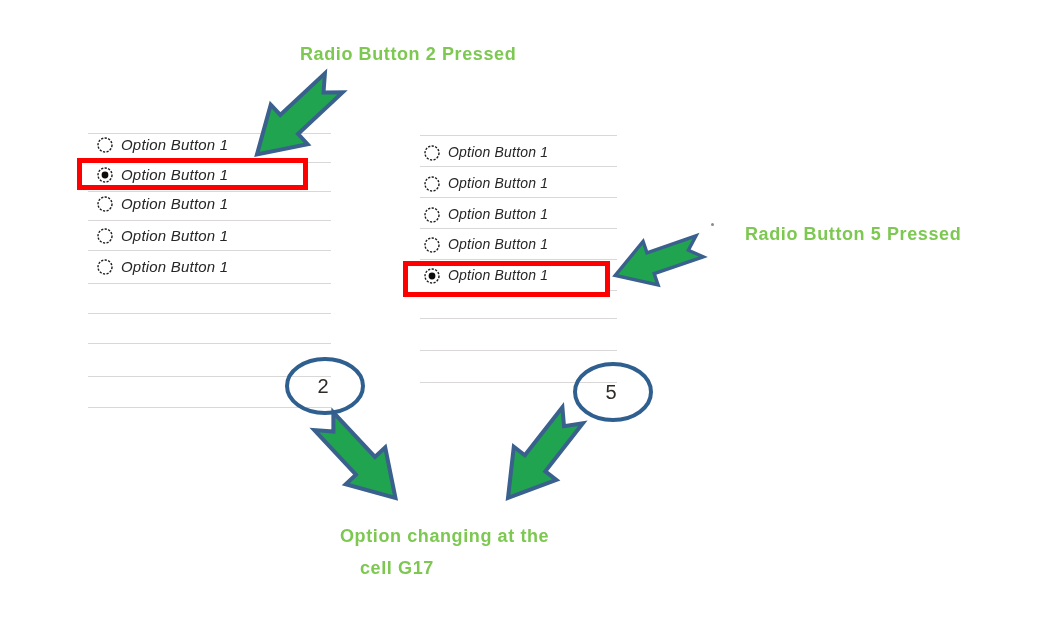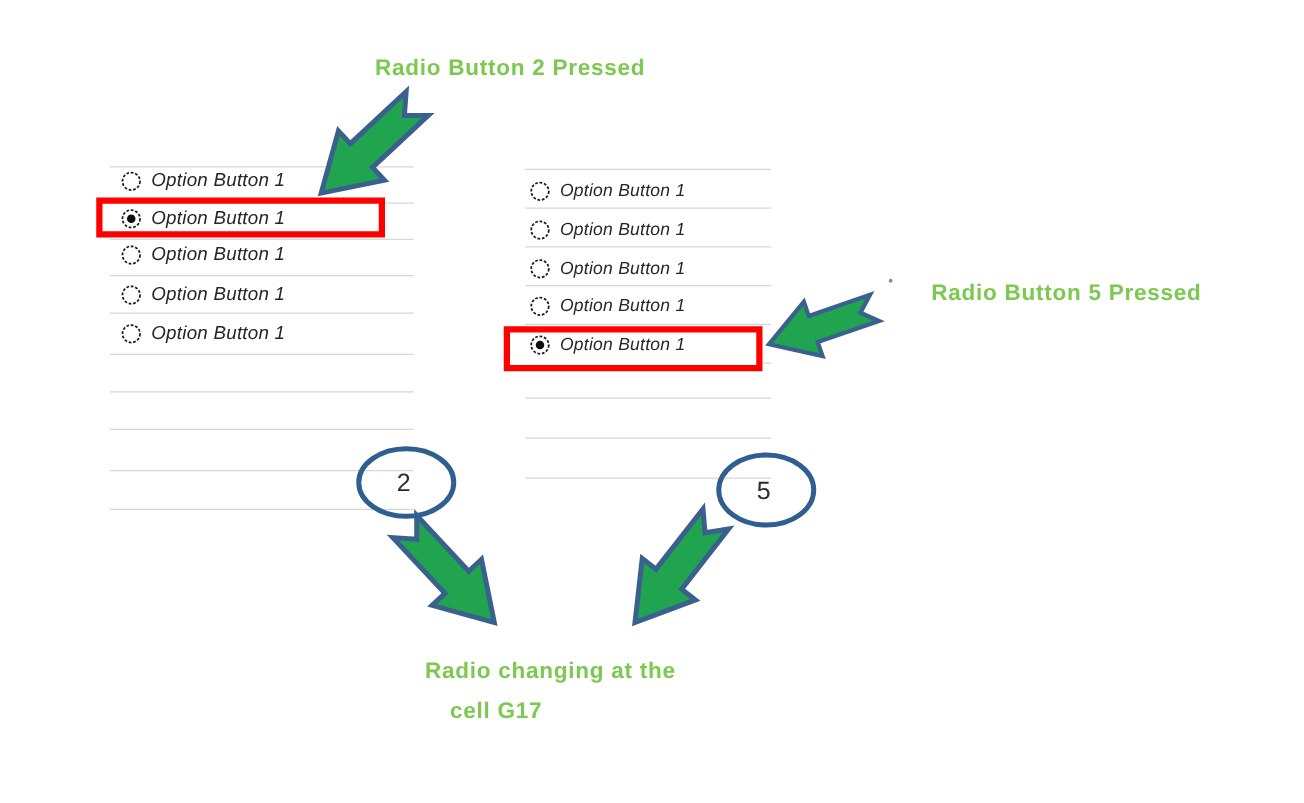--- a/index.html
+++ b/index.html
@@ -169,17 +169,17 @@
     <ellipse cx="42" cy="31" rx="38" ry="27"></ellipse>
     <text x="40" y="38" text-anchor="middle">2</text>
   </svg>
   <svg class="callout" width="84" height="62" viewBox="0 0 84 62" style="left:571px;top:361px;">
     <ellipse cx="42" cy="31" rx="38" ry="28"></ellipse>
     <text x="40" y="38" text-anchor="middle">5</text>
   </svg>
 
   <div class="green-label" style="left:300px;top:44px;">Radio Button 2 Pressed</div>
   <div class="green-label" style="left:697px;top:224px;margin-left:48px;">Radio Button 5 Pressed</div>
-  <div class="green-label" style="left:340px;top:526px;">Radio changing at the</div>
+  <div class="green-label" style="left:340px;top:526px;">Option changing at the</div>
   <div class="green-label" style="left:360px;top:558px;">cell G17</div>
 
   <div class="stray-dot" style="left:711px;top:223px;"></div>
 </div>
 
 </body></html>

